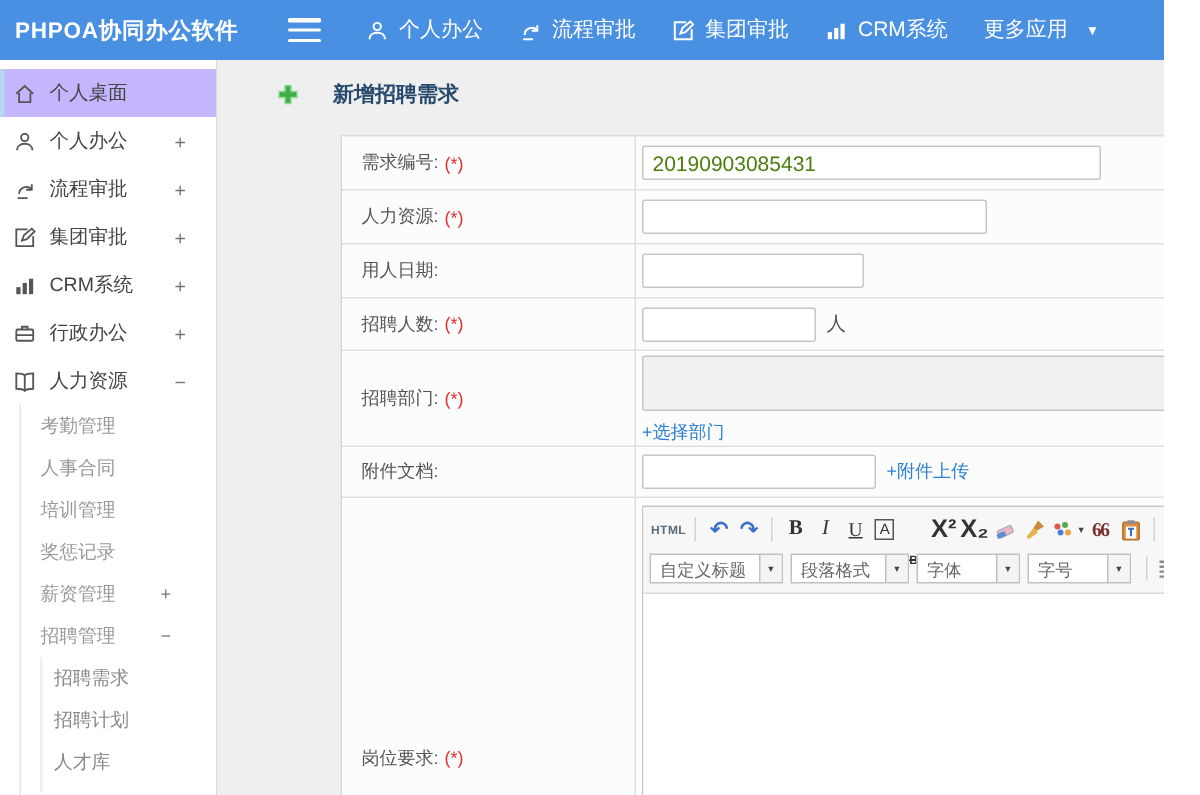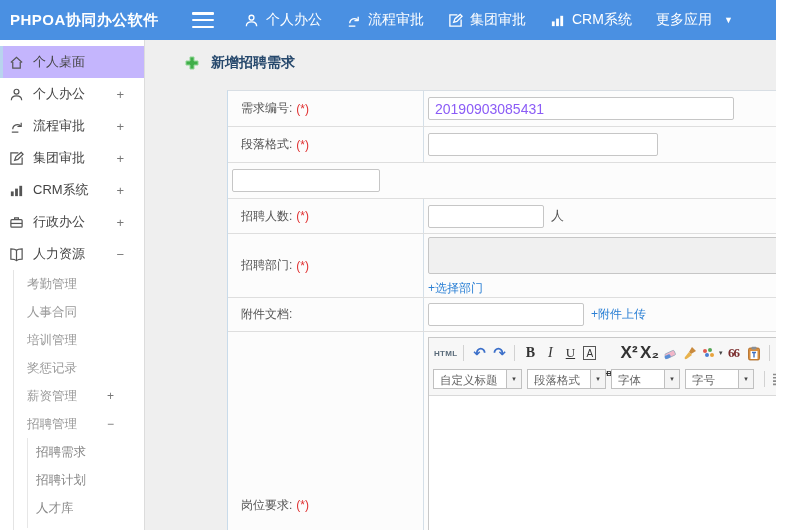--- a/index.html
+++ b/index.html
@@ -30,32 +30,32 @@
   .sub-item { height:28px; display:flex; align-items:center; padding-left:27px; font-size:12.5px; color:#999;
     cursor:pointer; position:relative; }
   .sub-item .expand { right:30px; font-size:12px; }
   .sub2 { position:relative; }
   .sub2:before { content:""; position:absolute; left:27px; top:0; bottom:-6px; width:1px; background:#e7e7e7; }
   .sub2 .sub-item { padding-left:36px; color:#888; }
 
   
   .main { flex:1; position:relative; background:#efefef; overflow:hidden; }
   .page-header { position:absolute; left:40px; top:14px; display:flex; align-items:center; }
-  .page-title { font-size:14px; font-weight:bold; color:#27496d; margin-left:12px; }
+  .page-title { font-size:14px; font-weight:bold; color:#27496d; margin-left:23px; }
 
   
   .form-table { position:absolute; left:82px; top:50px; right:0;
     border-top:1px solid #d8dee4; border-left:1px solid #c9dbea; background:#fcfcfc; }
   .frow { display:flex; border-bottom:1px solid #dedede; }
   .fcell-label { width:196px; border-right:1px solid #d4dfe8; display:flex; align-items:center;
     padding-left:13px; font-size:12px; color:#555; flex:none; }
   .req { color:#e03131; margin-left:4px; font-size:12px; }
   .fcell-value { flex:1; display:flex; align-items:center; padding-left:4px; font-size:12px; color:#555; }
   input.txt { border:1px solid #c6c6c6; border-radius:2px; height:23px; padding:2px 6px; font-size:13px;
-    color:#8b5cf6; background:#fff; font-family:"Liberation Sans","DejaVu Sans",sans-serif; }
+    color:#4d7c0f; background:#fff; font-family:"Liberation Sans","DejaVu Sans",sans-serif; }
   .suffix { margin-left:7px; color:#555; font-size:13px; }
   .flink { color:#2a7fd4; font-size:12px; text-decoration:none; cursor:pointer; }
   .dept-cell { flex-direction:column; align-items:flex-start; justify-content:center; padding-top:3px; }
   textarea.dept { width:360px; height:41px; background:#f0f0f0; border:1px solid #c6c6c6; border-radius:2px;
     resize:both; }
   .dept-link { margin-top:6px; display:inline-block; }
   .attach-link { margin-left:7px; }
 
   
   .frow.editor-row { height:346px; border-bottom:none; }
@@ -250,29 +250,33 @@
             <span>需求编号:</span>
             <span class="req">(*)</span>
           </div>
           <div class="fcell-value">
             <input class="txt" style="width: 306px; font-size: 14px;" type="text" value="20190903085431">
           </div>
         </div>
 
         <div class="frow" style="height:36px">
           <div class="fcell-label">
-            <span>段落格式:</span>
+            <span>人力资源:</span>
             <span class="req">(*)</span>
           </div>
           <div class="fcell-value">
             <input class="txt" style="width: 230px;" type="text" value="">
           </div>
         </div>
 
         <div class="frow" style="height:36px">
+          <div class="fcell-label">
+            <span>用人日期:</span>
+            <span class="req"></span>
+          </div>
           <div class="fcell-value">
             <input class="txt" style="width: 148px;" type="text" value="">
           </div>
         </div>
 
         <div class="frow" style="height:35px">
           <div class="fcell-label">
             <span>招聘人数:</span>
             <span class="req">(*)</span>
           </div>

